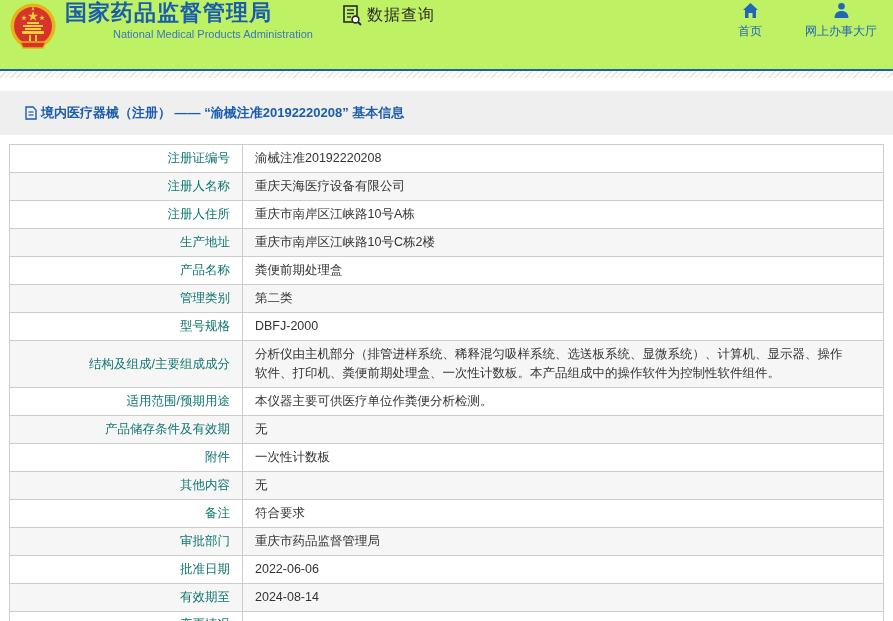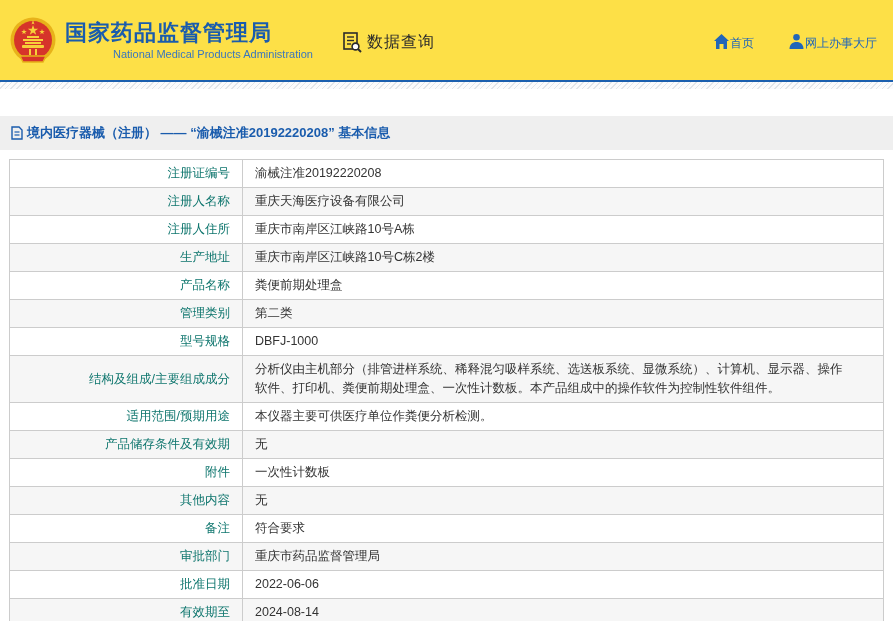--- a/index.html
+++ b/index.html
@@ -1,40 +1,40 @@
 <!DOCTYPE html>
 <html><head>
 <meta charset="utf-8">
 <style>
   * { margin: 0; padding: 0; box-sizing: border-box; }
   html, body { width: 893px; height: 621px; overflow: hidden; background: #fff;
     font-family: "Liberation Sans", "DejaVu Sans", sans-serif; }
 
   
-  .header { height: 80px; display: flex; align-items: center; padding: 0 12px 0 10px; background: #fde047; }
+  .header { height: 69px; display: flex; align-items: flex-start; padding: 0 12px 0 10px; background: #bef264; }
   .emblem { width: 46px; height: 50px; flex: 0 0 auto; margin-top: 2px; }
   .brand { margin-left: 9px; }
   .brand-title { font-size: 22px; font-weight: bold; color: #1a5cad; letter-spacing: 1px; line-height: 26px; }
   .brand-sub { font-size: 11px; color: #3a76bd; margin-top: 2px; margin-left: 48px; }
   .data-query { display: flex; align-items: center; margin-left: 28px; margin-top: 4px; }
   .data-query .dq-icon { width: 22px; height: 22px; margin-right: 4px; }
   .data-query .dq-label { font-size: 16px; color: #2b2b2b; letter-spacing: 1px; }
   .header-spacer { flex: 1; }
   .top-nav { display: flex; align-items: flex-start; gap: 34px; margin-right: 4px; margin-top: 2px; }
-  .nav-item { display: flex; align-items: center; cursor: pointer; }
+  .nav-item { display: flex; flex-direction: column; align-items: center; cursor: pointer; margin-left: 9px; }
   .nav-item svg { width: 17px; height: 17px; }
   .nav-item .nav-label { font-size: 12px; color: #2166b8; margin-top: 4px; white-space: nowrap; }
 
   
   .divider-blue { height: 2px; background: #1b5fae; }
   .divider-hatch { height: 7px;
     background-image: repeating-linear-gradient(135deg, #e2e5e9 0, #e2e5e9 1px, #fbfbfc 1px, #fbfbfc 4px); }
 
   
-  .breadcrumb-bar { margin-top: 27px; height: 34px; background: #efefef; display: flex; align-items: center; padding: 0 10px; }
+  .breadcrumb-bar { margin-top: 13px; height: 44px; background: #efefef; display: flex; align-items: center; padding: 0 24px; }
   .breadcrumb { display: flex; align-items: center; font-size: 13px; color: #1a5cad; font-weight: bold; }
   .breadcrumb .bc-icon { width: 13px; height: 14px; margin-right: 4px; flex: 0 0 auto; }
 
   
   .table-wrap { margin: 9px 9px 0 9px; }
   table.info { width: 100%; border-collapse: collapse; table-layout: fixed; }
   table.info td { border: 1px solid #cccccc; font-size: 12.5px; vertical-align: middle; }
   table.info tr:nth-child(even) td { background: #f6f6f6; }
   td.label-cell { width: 233px; text-align: right; color: #0f766e; padding: 4px 12px 4px 6px; line-height: 17px; }
   td.value-cell { text-align: left; color: #333; padding: 4px 35px 4px 12px; line-height: 19px; word-break: break-all; }
@@ -131,21 +131,21 @@
         <tr>
           <td class="label-cell">产品名称</td>
           <td class="value-cell">粪便前期处理盒</td>
         </tr>
         <tr>
           <td class="label-cell">管理类别</td>
           <td class="value-cell">第二类</td>
         </tr>
         <tr>
           <td class="label-cell">型号规格</td>
-          <td class="value-cell">DBFJ-1000</td>
+          <td class="value-cell">DBFJ-2000</td>
         </tr>
         <tr>
           <td class="label-cell">结构及组成/主要组成成分</td>
           <td class="value-cell">分析仪由主机部分（排管进样系统、稀释混匀吸样系统、选送板系统、显微系统）、计算机、显示器、操作软件、打印机、粪便前期处理盒、一次性计数板。本产品组成中的操作软件为控制性软件组件。</td>
         </tr>
         <tr>
           <td class="label-cell">适用范围/预期用途</td>
           <td class="value-cell">本仪器主要可供医疗单位作粪便分析检测。</td>
         </tr>
         <tr>

